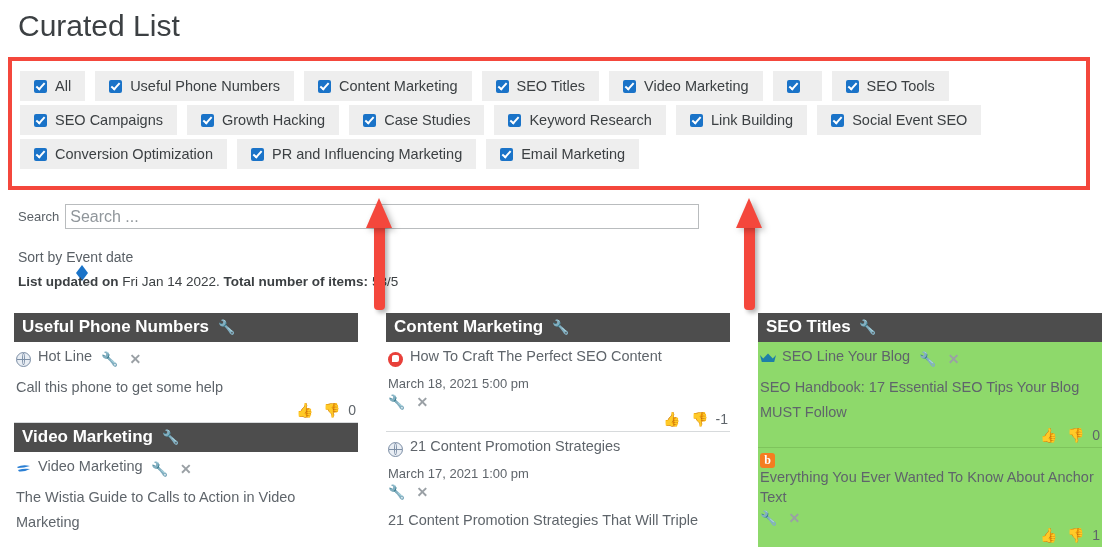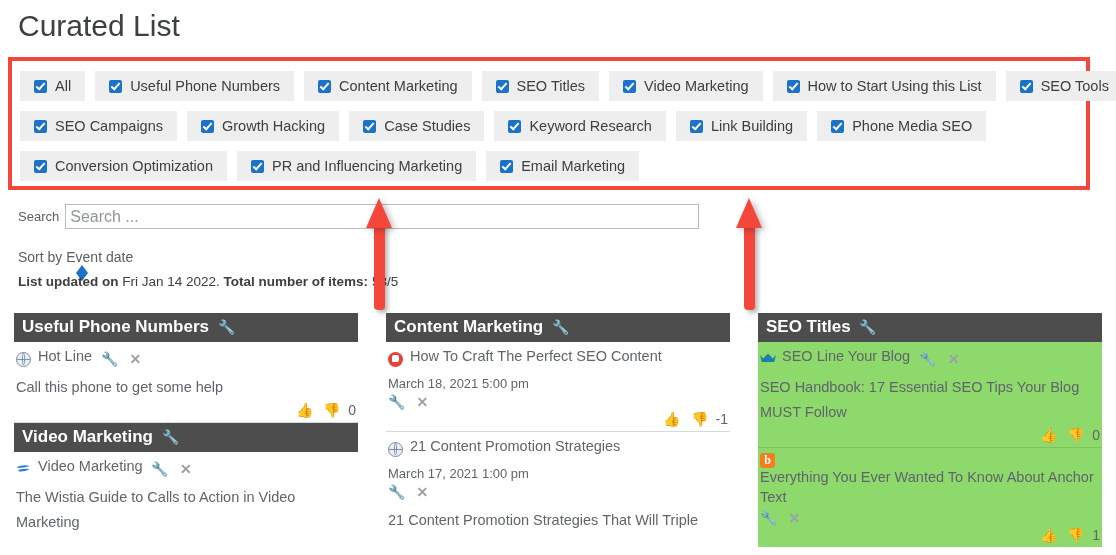--- a/index.html
+++ b/index.html
@@ -43,21 +43,21 @@
     border: 4px solid #f4473c;
     box-sizing: border-box;
     background: #ffffff;
   }
   .filter-rows {
     padding: 10px 8px 0 8px;
   }
   .filter-row {
     display: flex;
     flex-wrap: nowrap;
-    margin-bottom: 10px;
+    margin-bottom: 4px;
     height: 30px;
   }
   .chip {
     background: #eeeeee;
     height: 30px;
     display: flex;
     align-items: center;
     padding: 0 14px;
     margin-right: 10px;
     font-size: 14.5px;
@@ -354,21 +354,20 @@
           <label class="chip">
             <span class="chk"></span>
             <span>SEO Titles</span>
           </label>
           <label class="chip">
             <span class="chk"></span>
             <span>Video Marketing</span>
           </label>
           <label class="chip">
             <span class="chk"></span>
-            <span>How to Start Using this List</span>
           </label>
           <label class="chip">
             <span class="chk"></span>
             <span>SEO Tools</span>
           </label>
         </div>
         <div class="filter-row">
           <label class="chip">
             <span class="chk"></span>
             <span>SEO Campaigns</span>
@@ -384,21 +383,21 @@
           <label class="chip">
             <span class="chk"></span>
             <span>Keyword Research</span>
           </label>
           <label class="chip">
             <span class="chk"></span>
             <span>Link Building</span>
           </label>
           <label class="chip">
             <span class="chk"></span>
-            <span>Phone Media SEO</span>
+            <span>Social Event SEO</span>
           </label>
         </div>
         <div class="filter-row">
           <label class="chip">
             <span class="chk"></span>
             <span>Conversion Optimization</span>
           </label>
           <label class="chip">
             <span class="chk"></span>
             <span>PR and Influencing Marketing</span>

